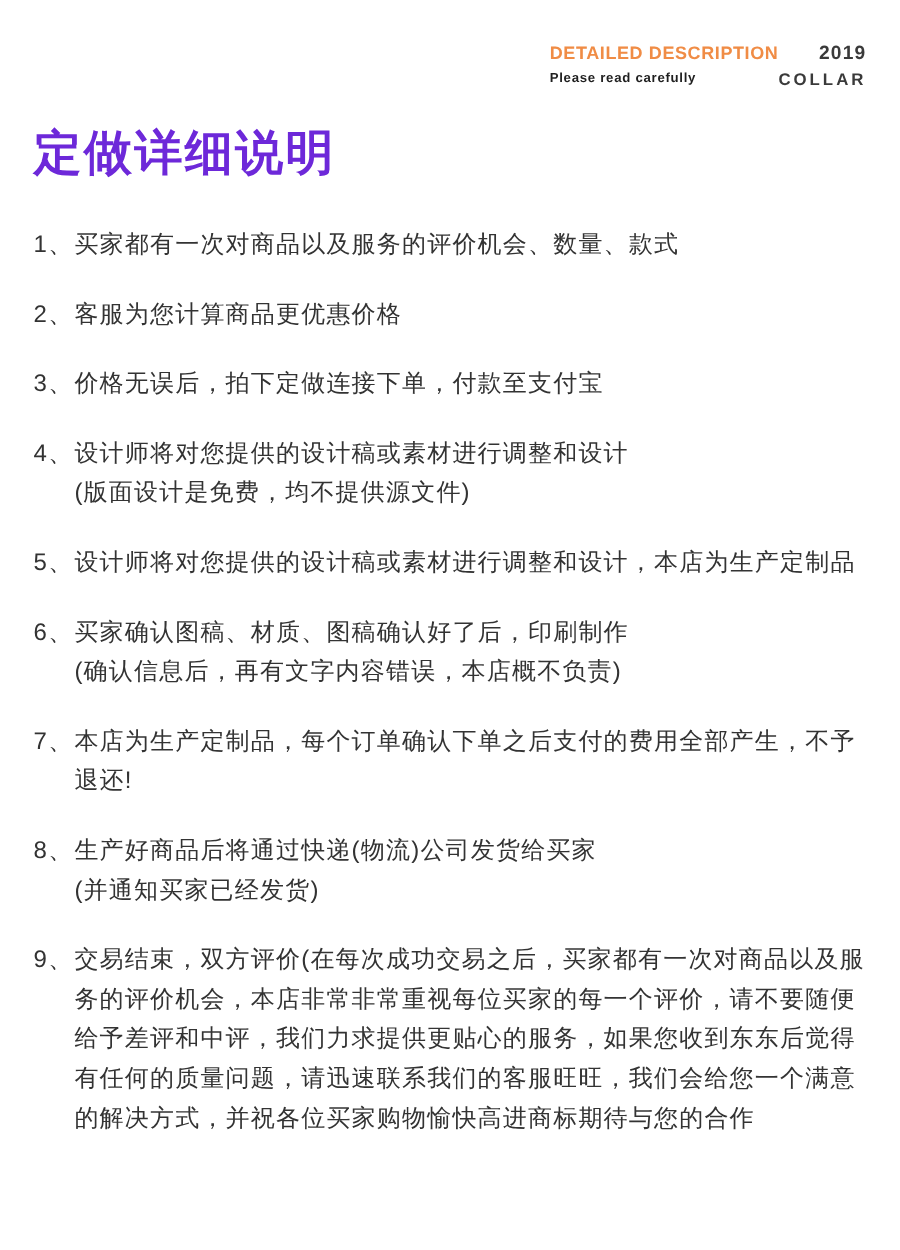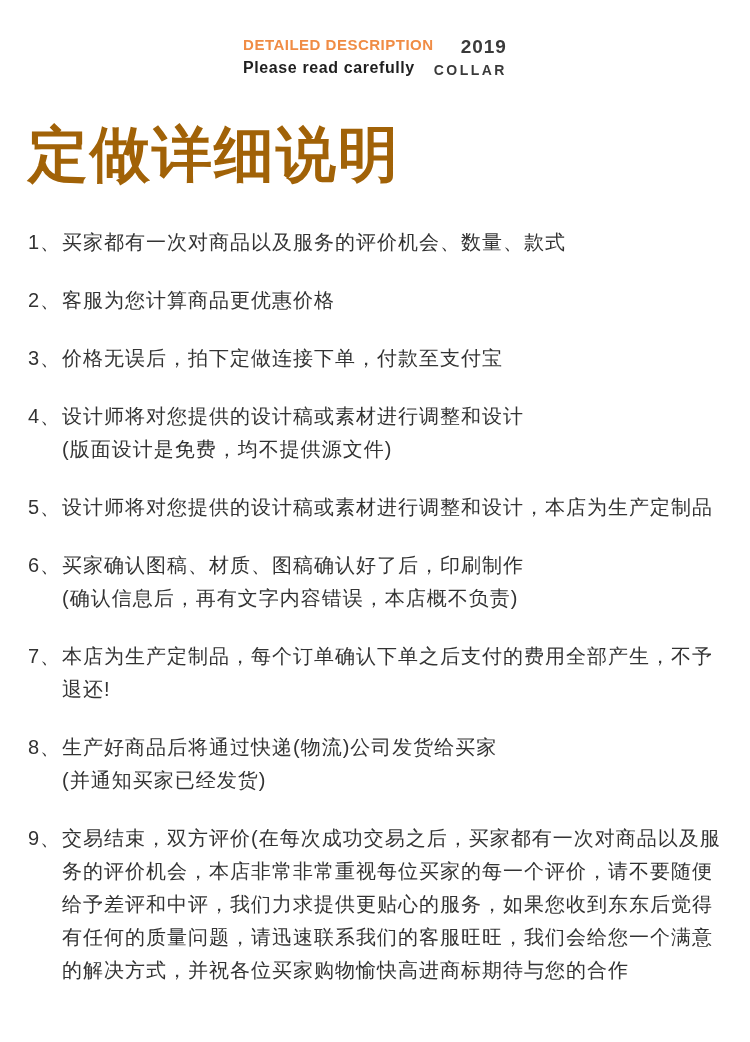--- a/index.html
+++ b/index.html
@@ -7,52 +7,52 @@
   body {
     width: 750px;
     height: 1042px;
     margin: 0 auto;
     font-family: "Liberation Sans", "DejaVu Sans", sans-serif;
     color: #333333;
     overflow: hidden;
   }
   .page { width: 750px; height: 1042px; padding: 36px 28px 0 28px; }
 
-  .topbar { display: flex; justify-content: center; align-items: flex-start; }
+  .topbar { display: flex; justify-content: flex-end; align-items: flex-start; }
   .topbar-left .en-title {
     color: #F08C45;
     font-size: 15px;
     font-weight: bold;
     letter-spacing: 0.5px;
   }
   .topbar-left .en-sub {
     color: #1f1f1f;
-    font-size: 16px;
+    font-size: 11px;
     font-weight: bold;
     letter-spacing: 0.6px;
     margin-top: 6px;
   }
   .topbar-right { text-align: right; color: #3a3a3a; }
   .topbar-right .year {
-    font-size: 19px;
+    font-size: 16px;
     font-weight: bold;
     letter-spacing: 1px;
   }
   .topbar-right .brand {
     font-size: 14px;
     font-weight: bold;
     letter-spacing: 2.5px;
     margin-top: 4px;
   }
 
   .page-title {
-    margin-top: 44px;
-    font-size: 60px;
+    margin-top: 32px;
+    font-size: 40px;
     font-weight: bold;
-    color: #a16207;
+    color: #6d28d9;
     letter-spacing: 2px;
     line-height: 1.1;
   }
 
   .rules { margin-top: 38px; }
   .rule-item {
     display: flex;
     align-items: flex-start;
     margin-bottom: 25px;
     font-size: 20px;

